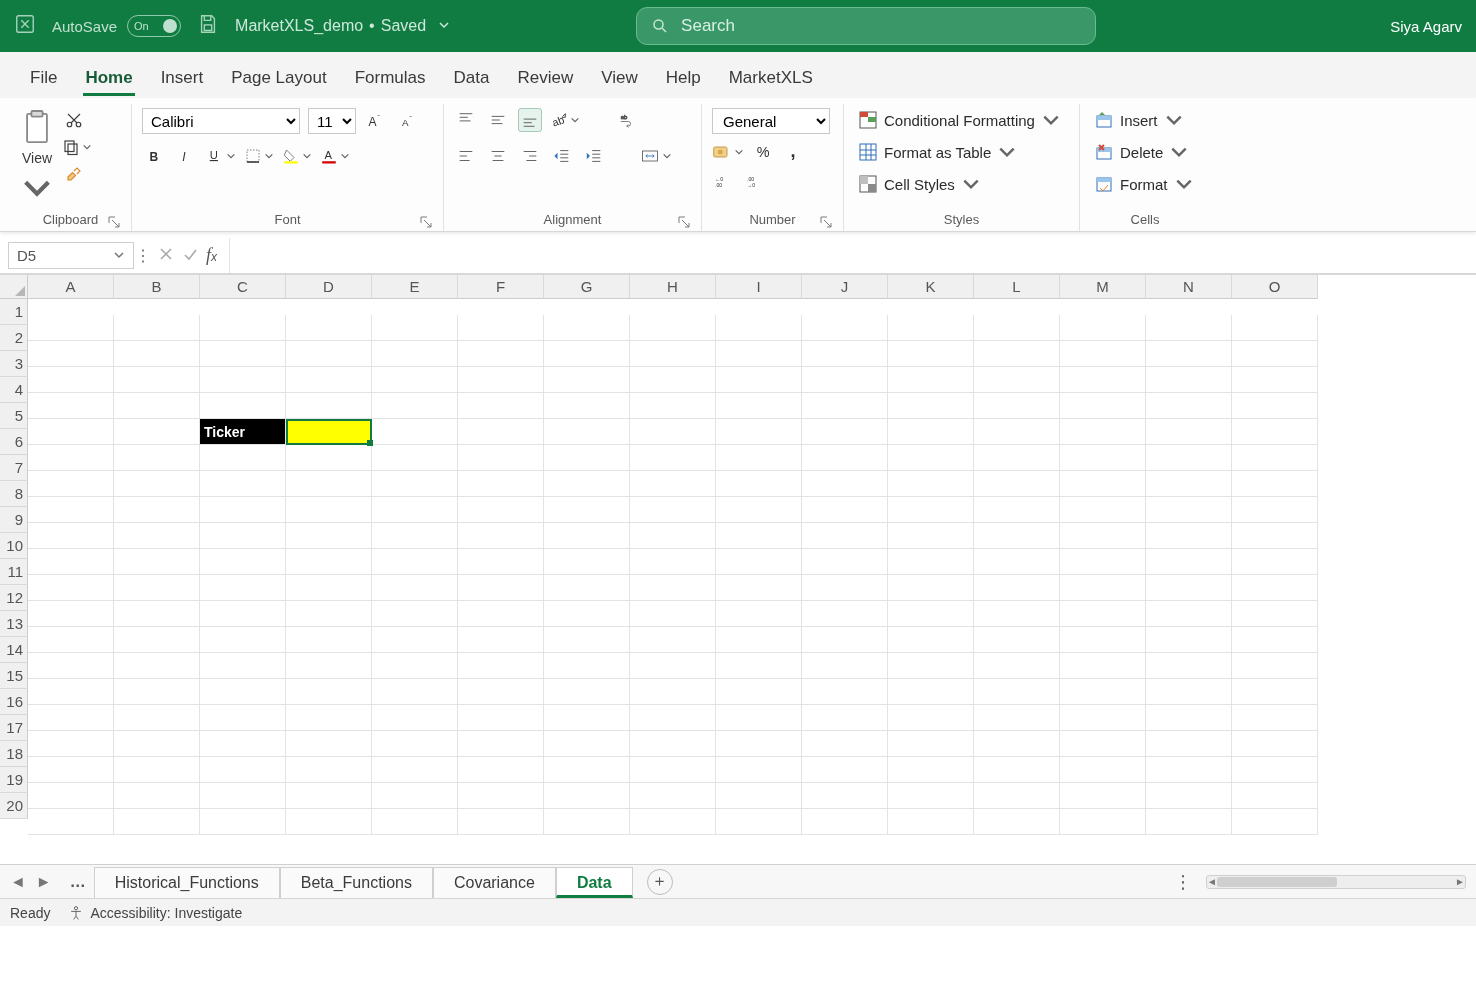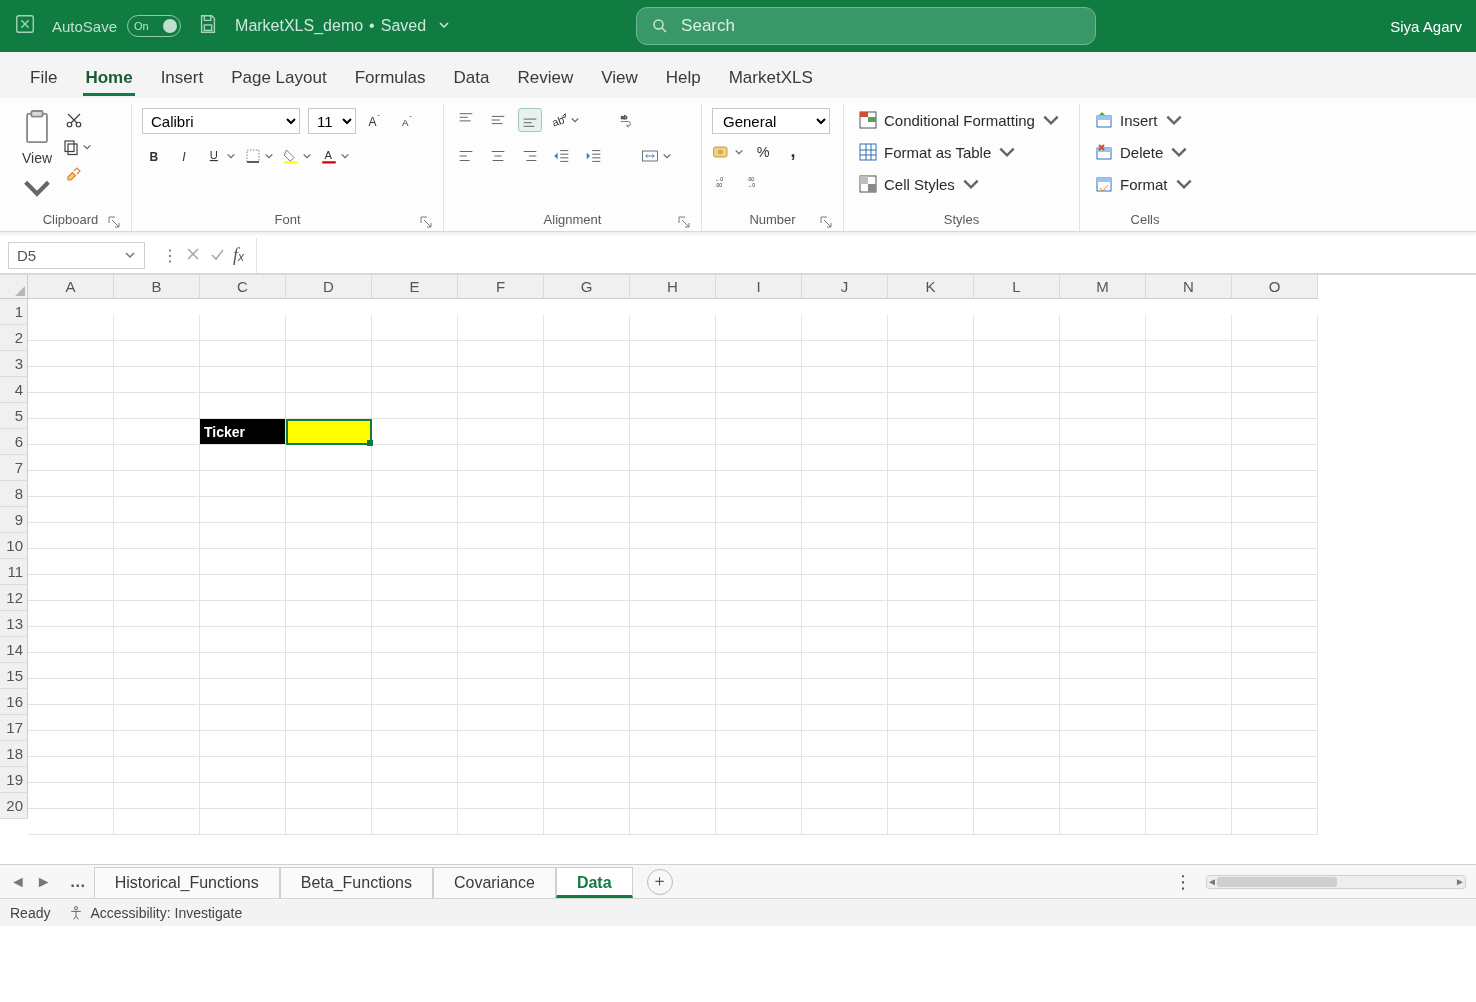--- a/index.html
+++ b/index.html
@@ -65,21 +65,21 @@
 
   .number-fmt { width: 118px; height: 26px; border: 1px solid #c8c8c8; font-size: 15px; padding: 2px 6px; background: #fff; }
 
   .styles-row { display: flex; flex-direction: column; gap: 8px; }
   .styles-row .btn svg { width: 20px; height: 20px; }
 
   .cells-col .btn svg { width: 20px; height: 20px; }
 
   
   .fbar-row { height: 36px; display: flex; align-items: stretch; border-bottom: 1px solid #d8d8d8; margin-top: 6px; }
-  .name-box { width: 137px; border: 1px solid #cfcfcf; display: flex; align-items: center; padding: 0 8px; font-size: 15px; color: #555; justify-content: space-between; margin: 4px 16px 4px 8px; }
+  .name-box { width: 126px; border: 1px solid #cfcfcf; display: flex; align-items: center; padding: 0 8px; font-size: 15px; color: #555; justify-content: space-between; margin: 4px 0 4px 8px; }
   .name-box .caret { color: #777; }
   .fx-sep { width: 18px; display: flex; align-items: center; justify-content: center; color: #888; }
   .fx-btns { display: flex; align-items: center; gap: 8px; padding: 0 6px; }
   .fx-btns svg { width: 16px; height: 16px; color: #9a9a9a; }
   .fx-label { font-style: italic; font-family: "Times New Roman", serif; font-size: 18px; color: #555; padding-right: 6px; }
   .formula-input { flex: 1; border: none; border-left: 1px solid #e3e3e3; padding: 0 8px; font-size: 15px; }
 
   
   .sheet-area { position: relative; height: 590px; overflow: hidden; border-top: 1px solid #d8d8d8; }
   .corner { position: absolute; left: 0; top: 0; width: 28px; height: 24px; background: #f0f0f0; border-right: 1px solid #ccc; border-bottom: 1px solid #ccc; }

